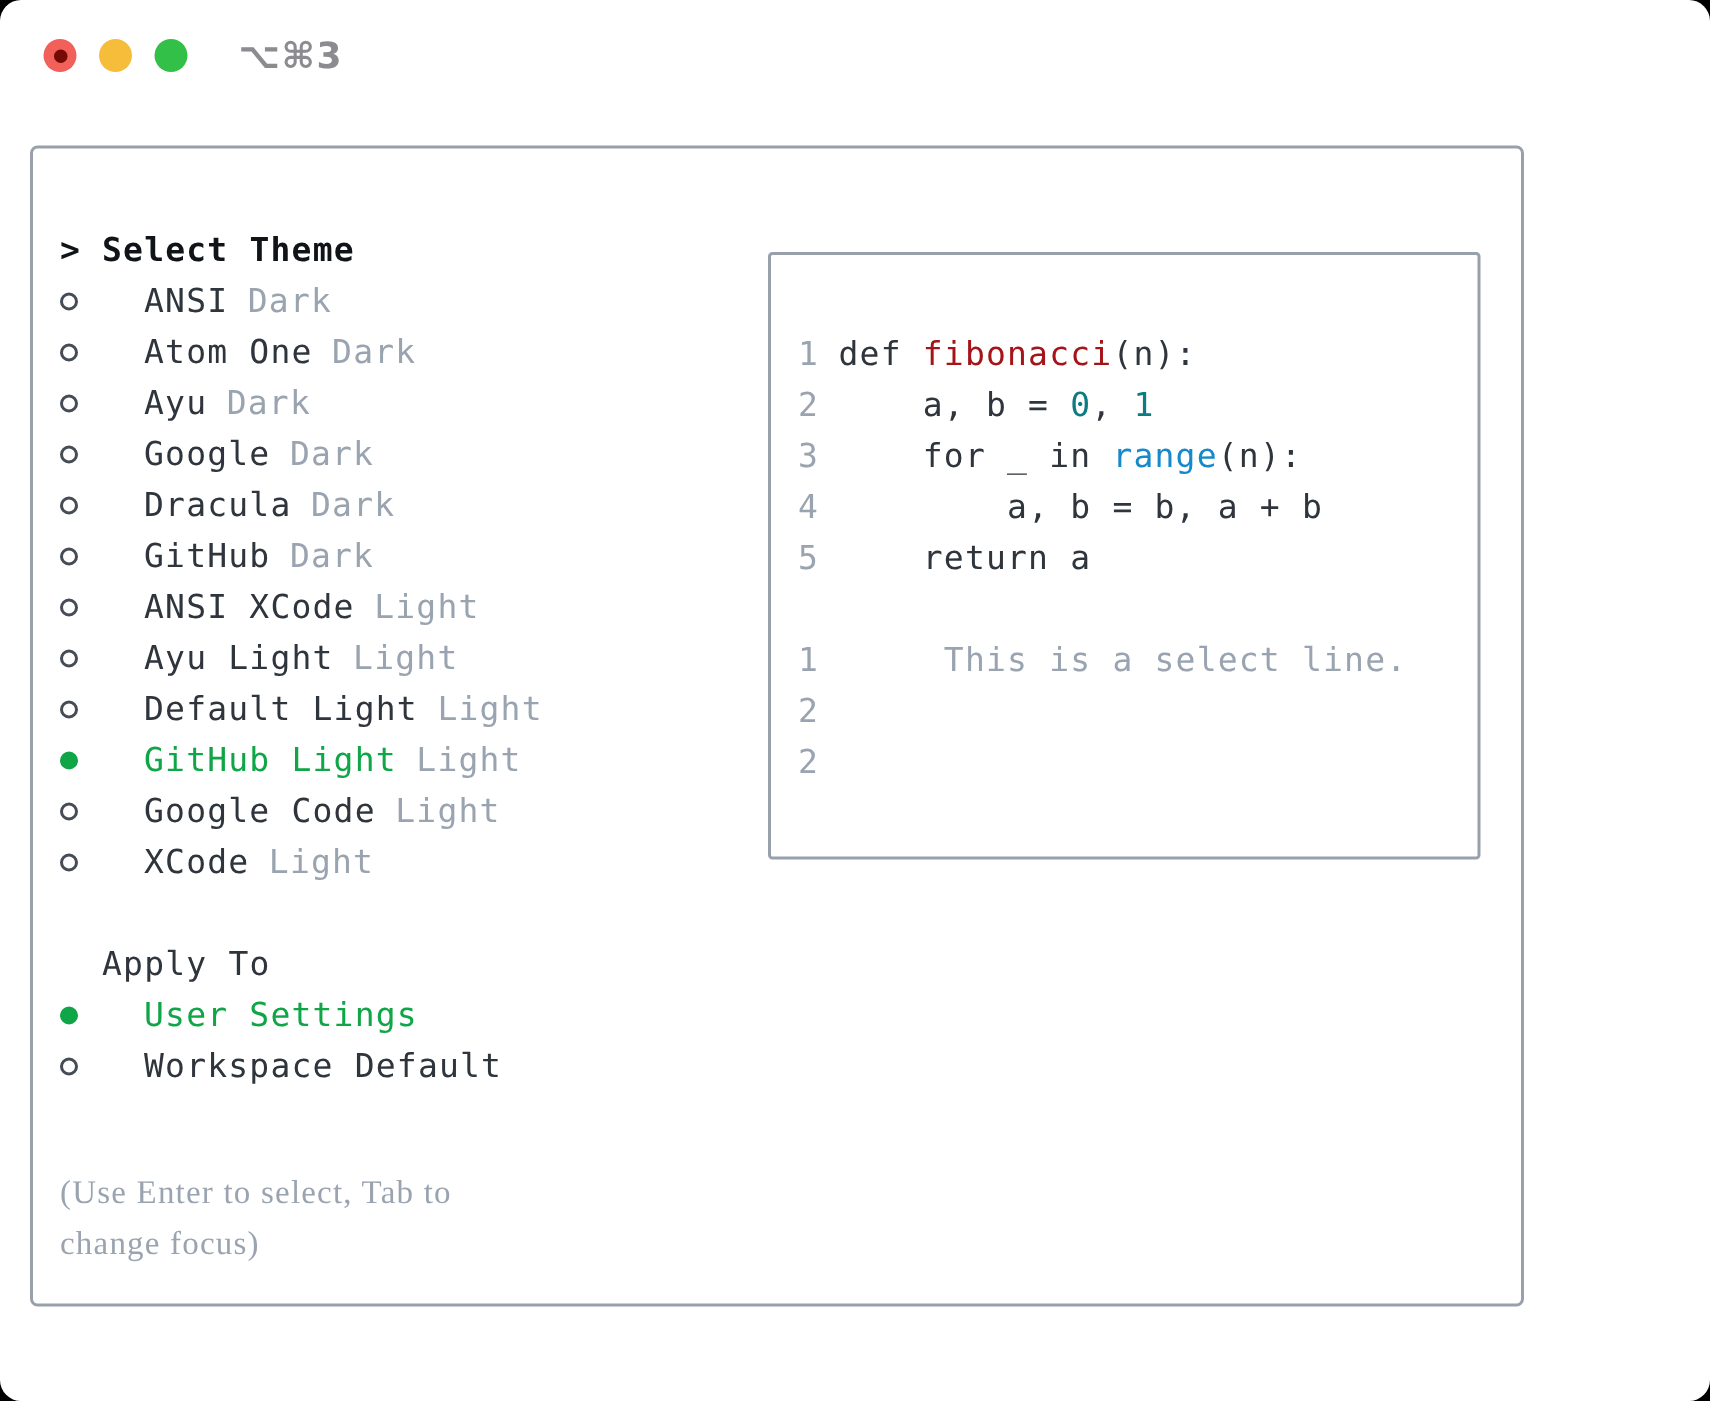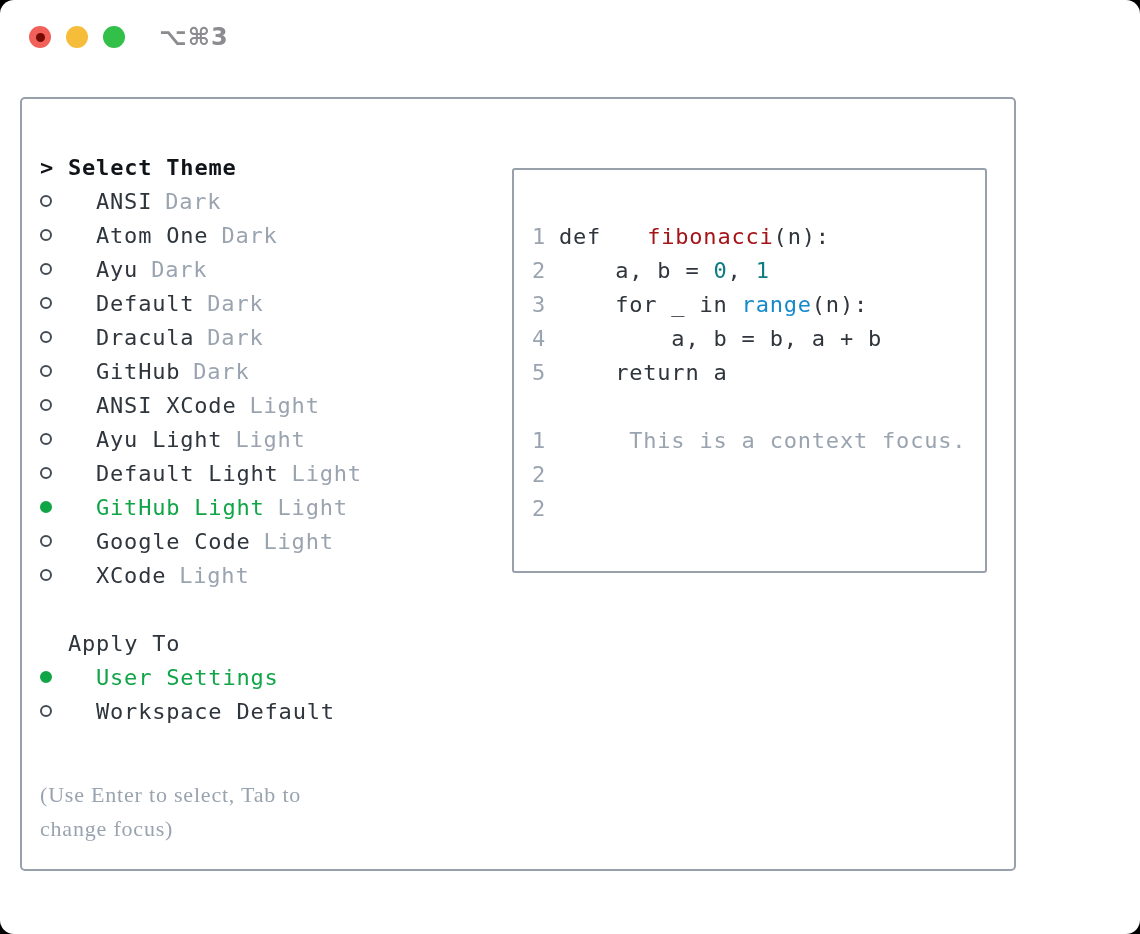--- a/index.html
+++ b/index.html
@@ -40,21 +40,21 @@
 
   
   .right-col{position:absolute;left:480px;top:51px;width:500px;}
   .preview-title{font-weight:bold;color:var(--fg-strong);}
   .preview-box{margin-top:18px;margin-left:10px;width:475px;height:405px;box-sizing:border-box;
                border:2px solid var(--border-gray);border-radius:3px;padding:49px 0 0 18px;overflow:hidden;}
   .code-row{height:34px;display:flex;align-items:center;white-space:pre;}
   .ln{width:27px;flex:0 0 27px;color:var(--muted);}
   .blank-row{height:34px;}
   .tok-default{color:var(--fg);}
-  .tok-function{color:var(--fn-red);margin-left:32px;}
+  .tok-function{color:var(--fn-red);}
   .tok-number{color:var(--num-teal);}
   .tok-builtin{color:var(--builtin-blue);text-align:right;}
   .tok-context{color:var(--muted);}
   .tok-deleted{color:var(--del-red);}
   .tok-added{color:var(--add-green);}
 </style>
 </head>
 <body>
 
 <div class="stage">
@@ -74,21 +74,21 @@
       <div class="left-col">
         <div class="row">
           <span class="marker"><span class="caret">&gt;</span></span>
           <span class="hdr">Select Theme</span>
         </div>
 
         <div id="theme-list">
             <div class="row"><span class="marker"><span class="radio"></span></span><span class="t-name">ANSI</span><span class="t-tag">Dark</span></div>
             <div class="row"><span class="marker"><span class="radio"></span></span><span class="t-name">Atom One</span><span class="t-tag">Dark</span></div>
             <div class="row"><span class="marker"><span class="radio"></span></span><span class="t-name">Ayu</span><span class="t-tag">Dark</span></div>
-            <div class="row"><span class="marker"><span class="radio"></span></span><span class="t-name">Default</span><span class="t-tag">Dark</span></div>
+            <div class="row"><span class="marker"><span class="radio"></span></span><span class="t-name">Google</span><span class="t-tag">Dark</span></div>
             <div class="row"><span class="marker"><span class="radio"></span></span><span class="t-name">Dracula</span><span class="t-tag">Dark</span></div>
             <div class="row"><span class="marker"><span class="radio"></span></span><span class="t-name">GitHub</span><span class="t-tag">Dark</span></div>
             <div class="row"><span class="marker"><span class="radio"></span></span><span class="t-name">ANSI XCode</span><span class="t-tag">Light</span></div>
             <div class="row"><span class="marker"><span class="radio"></span></span><span class="t-name">Ayu Light</span><span class="t-tag">Light</span></div>
             <div class="row"><span class="marker"><span class="radio"></span></span><span class="t-name">Default Light</span><span class="t-tag">Light</span></div>
             <div class="row"><span class="marker"><span class="radio sel"></span></span><span class="t-name sel">GitHub Light</span><span class="t-tag">Light</span></div>
             <div class="row"><span class="marker"><span class="radio"></span></span><span class="t-name">Google Code</span><span class="t-tag">Light</span></div>
             <div class="row"><span class="marker"><span class="radio"></span></span><span class="t-name">XCode</span><span class="t-tag">Light</span></div>
           </div>
 
@@ -113,21 +113,21 @@
         <div class="preview-box">
           <div id="code-block">
               <div class="code-row"><span class="ln">1</span><span class="tok-default">def </span><span class="tok-function">fibonacci</span><span class="tok-default">(n):</span></div>
               <div class="code-row"><span class="ln">2</span><span class="tok-default">    a, b = </span><span class="tok-number">0</span><span class="tok-default">, </span><span class="tok-number">1</span></div>
               <div class="code-row"><span class="ln">3</span><span class="tok-default">    for _ in </span><span class="tok-builtin">range</span><span class="tok-default">(n):</span></div>
               <div class="code-row"><span class="ln">4</span><span class="tok-default">        a, b = b, a + b</span></div>
               <div class="code-row"><span class="ln">5</span><span class="tok-default">    return a</span></div>
             </div>
           <div class="blank-row"></div>
           <div id="diff-block">
-              <div class="code-row"><span class="ln">1</span><span class="tok-context">     This is a context focus.</span></div>
+              <div class="code-row"><span class="ln">1</span><span class="tok-context">     This is a select line.</span></div>
               <div class="code-row"><span class="ln">2</span></div>
               <div class="code-row"><span class="ln">2</span></div>
             </div>
         </div>
       </div>
 
     </div>
   </div>
 </div>
 

